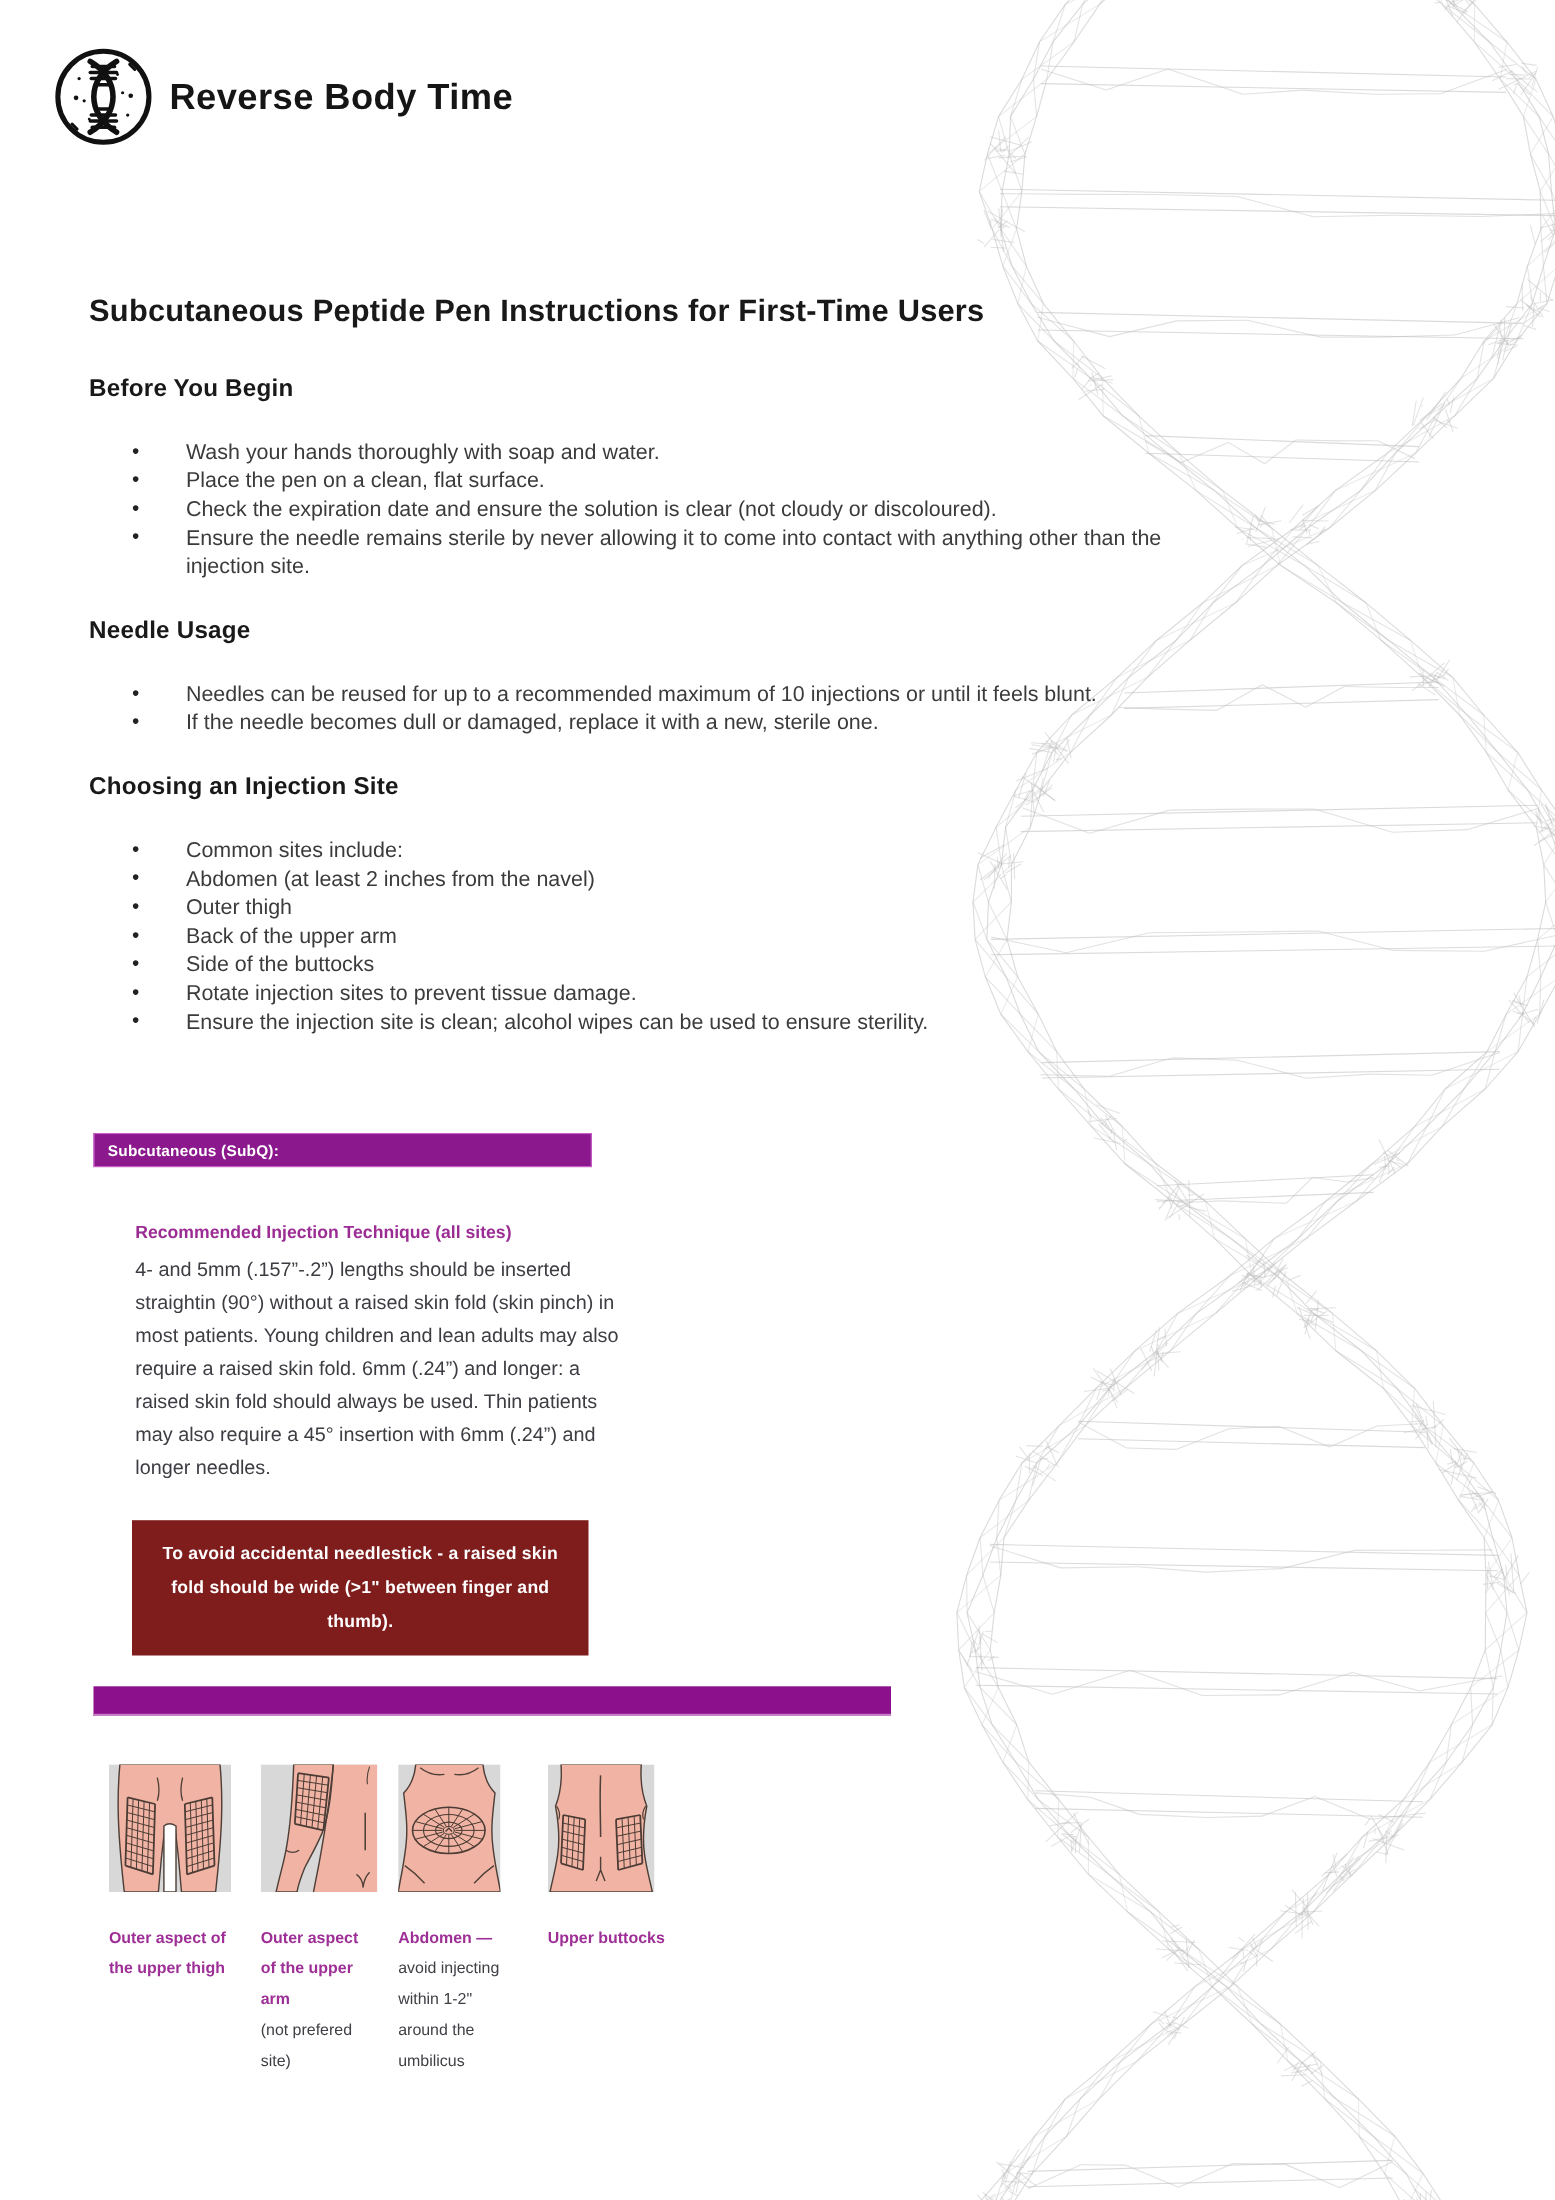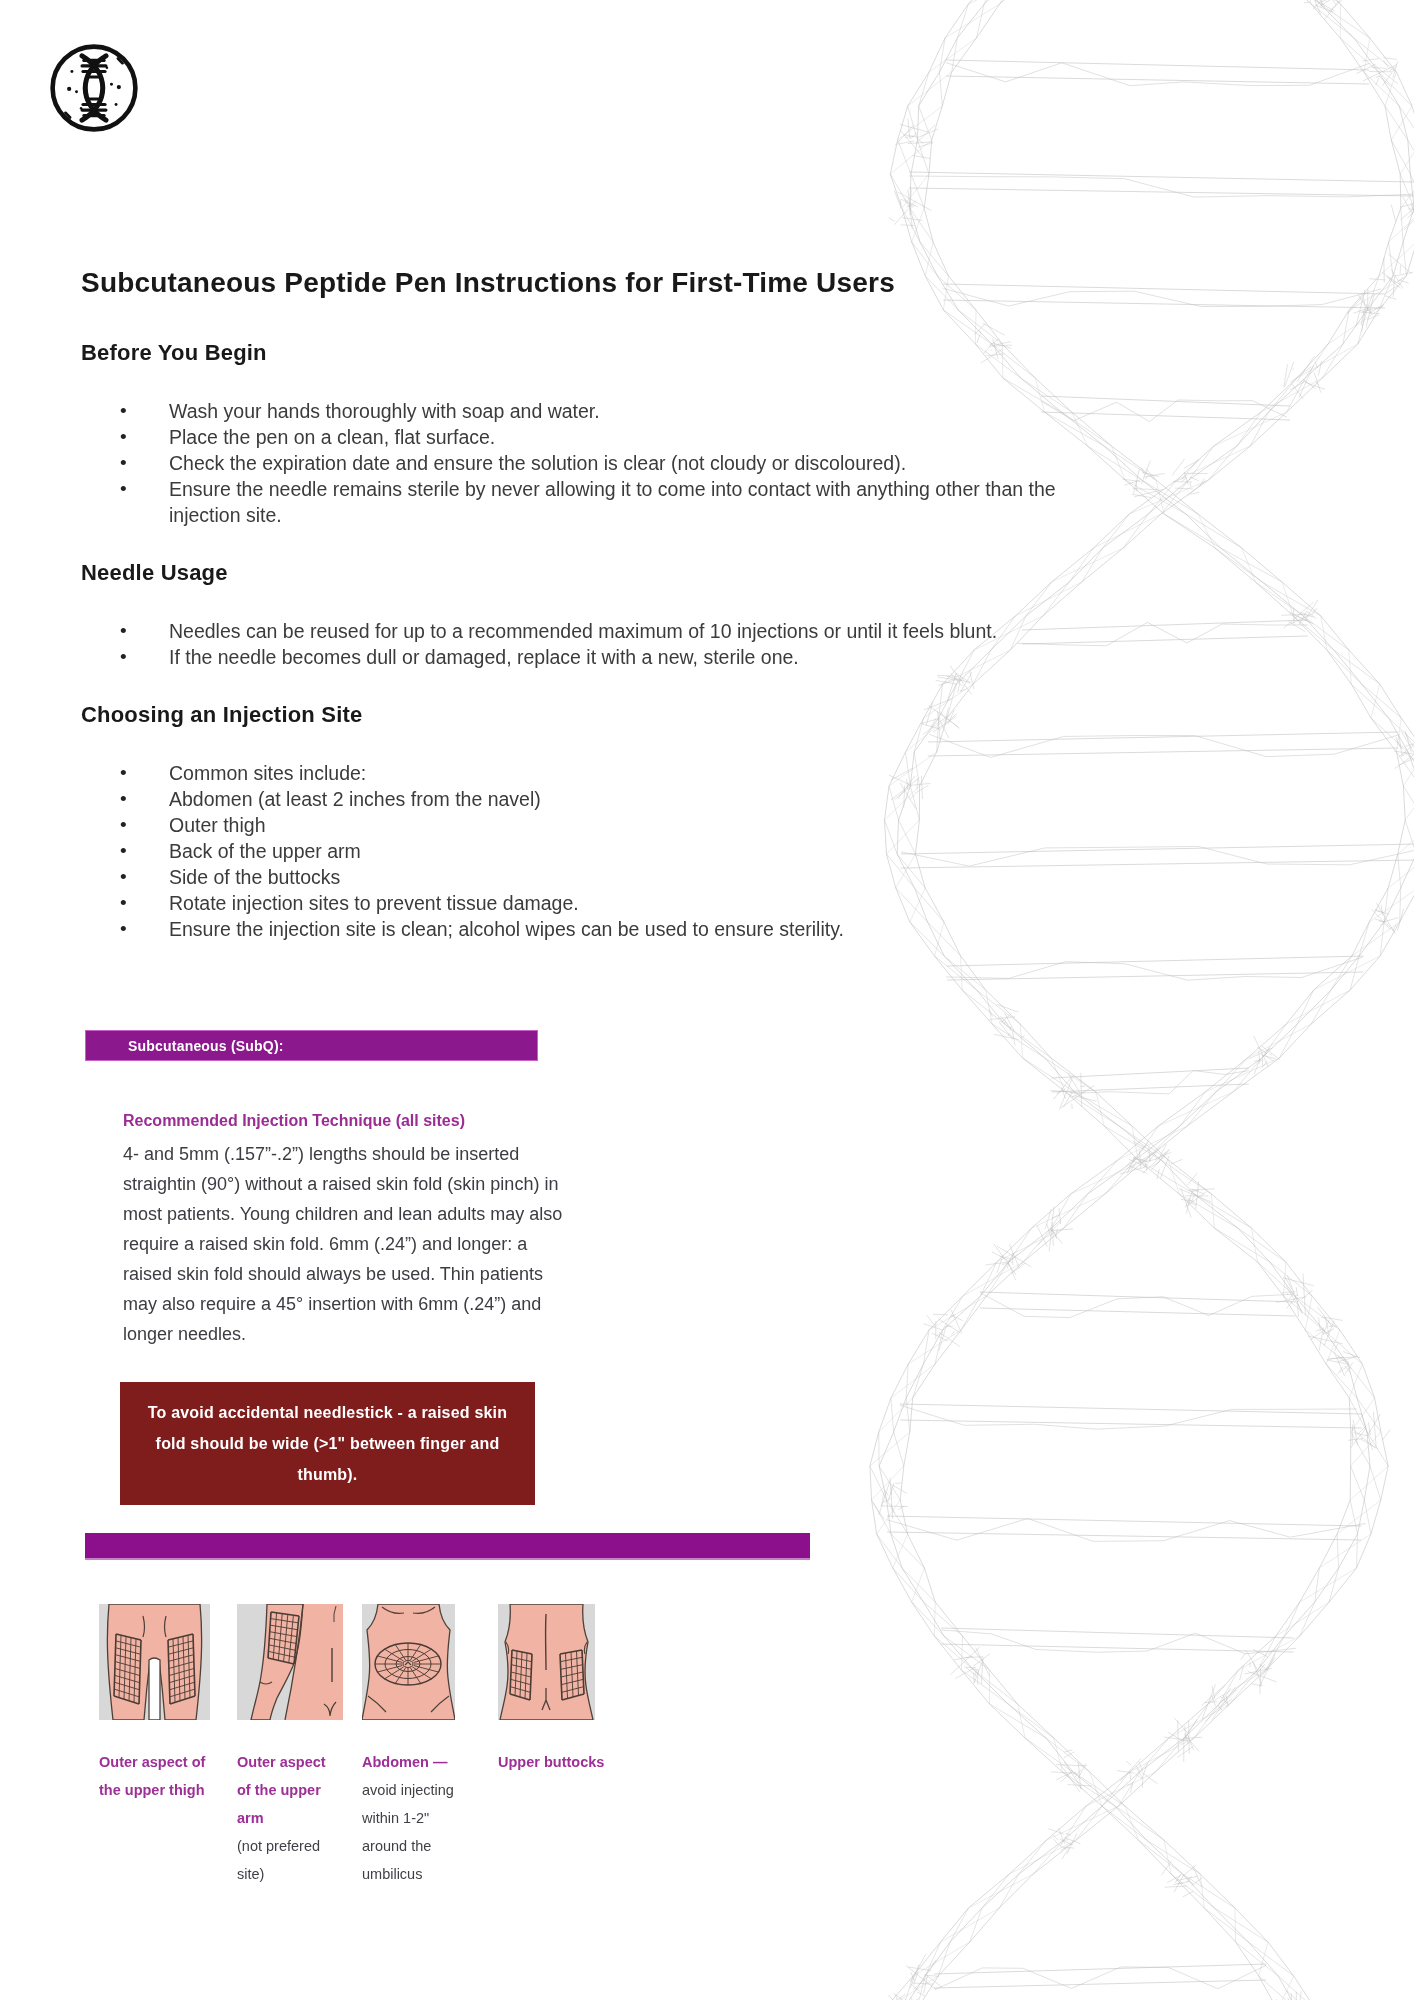--- a/index.html
+++ b/index.html
@@ -21,21 +21,21 @@
   #doc-text { position:absolute; left:81px; top:268px; width:1030px; z-index:2; }
   .h1 { font-size:28px; font-weight:700; color:#191919; line-height:30px; margin-bottom:40px; letter-spacing:.2px; }
   .h2 { font-size:22px; font-weight:700; color:#191919; line-height:30px; margin-bottom:30px; letter-spacing:.2px; }
   ul.bullets { list-style:none; margin:0 0 30px 39px; width:940px; }
   ul.bullets li { position:relative; padding-left:49px; font-size:19.5px; line-height:26px; color:#3b3b3b; }
   ul.bullets li::before { content:"•"; position:absolute; left:0; top:0; color:#222; font-size:19px; }
 
   
   #subq-banner { position:absolute; left:85px; top:1030px; width:453px; height:31px; z-index:2;
     background:#8c188e; border:1px solid #c95fc9; display:flex; align-items:center; }
-  #subq-banner span { color:#ffffff; font-weight:700; font-size:14px; padding-left:42px; letter-spacing:.2px; }
+  #subq-banner span { color:#ffffff; font-weight:700; font-size:14px; padding-left:12px; letter-spacing:.2px; }
 
   
   #technique { position:absolute; left:123px; top:1112px; width:445px; z-index:2; }
   #technique h3 { color:#9b2c94; font-size:16px; font-weight:700; margin-bottom:9px; white-space:nowrap; }
   #technique p { font-size:18px; line-height:30px; color:#3c3c42; }
 
   
   #warning-box { position:absolute; left:120px; top:1382px; width:415px; min-height:106px; z-index:2;
     background:#7f1d1d; padding:15px 20px; display:flex; align-items:center; }
   #warning-box span { color:#ffffff; font-weight:700; font-size:16px; line-height:31px; text-align:center; width:100%; letter-spacing:.2px; }
@@ -1520,20 +1520,21 @@
         <circle cx="27" cy="-1" r="2.3"></circle>
           <circle cx="19" cy="-4" r="1.6"></circle>
         <circle cx="-24" cy="-18" r="1.6"></circle>
           <circle cx="24" cy="18" r="1.6"></circle>
         <circle cx="-14" cy="22" r="1.4"></circle>
           <circle cx="14" cy="-22" r="1.4"></circle>
       </g>
       <path d="M26,-32 L31,-27" stroke="#111" stroke-width="3" stroke-linecap="round"></path>
       <path d="M-26,32 L-31,27" stroke="#111" stroke-width="3" stroke-linecap="round"></path>
     </svg>
+    <div id="brand-name">Reverse Body Time</div>
   </div>
 
   <div id="doc-text">
     <div class="h1">Subcutaneous Peptide Pen Instructions for First-Time Users</div>
 
     <div class="h2">Before You Begin</div>
     <ul class="bullets">
 
     <li>Wash your hands thoroughly with soap and water.</li>
         <li>Place the pen on a clean, flat surface.</li>

